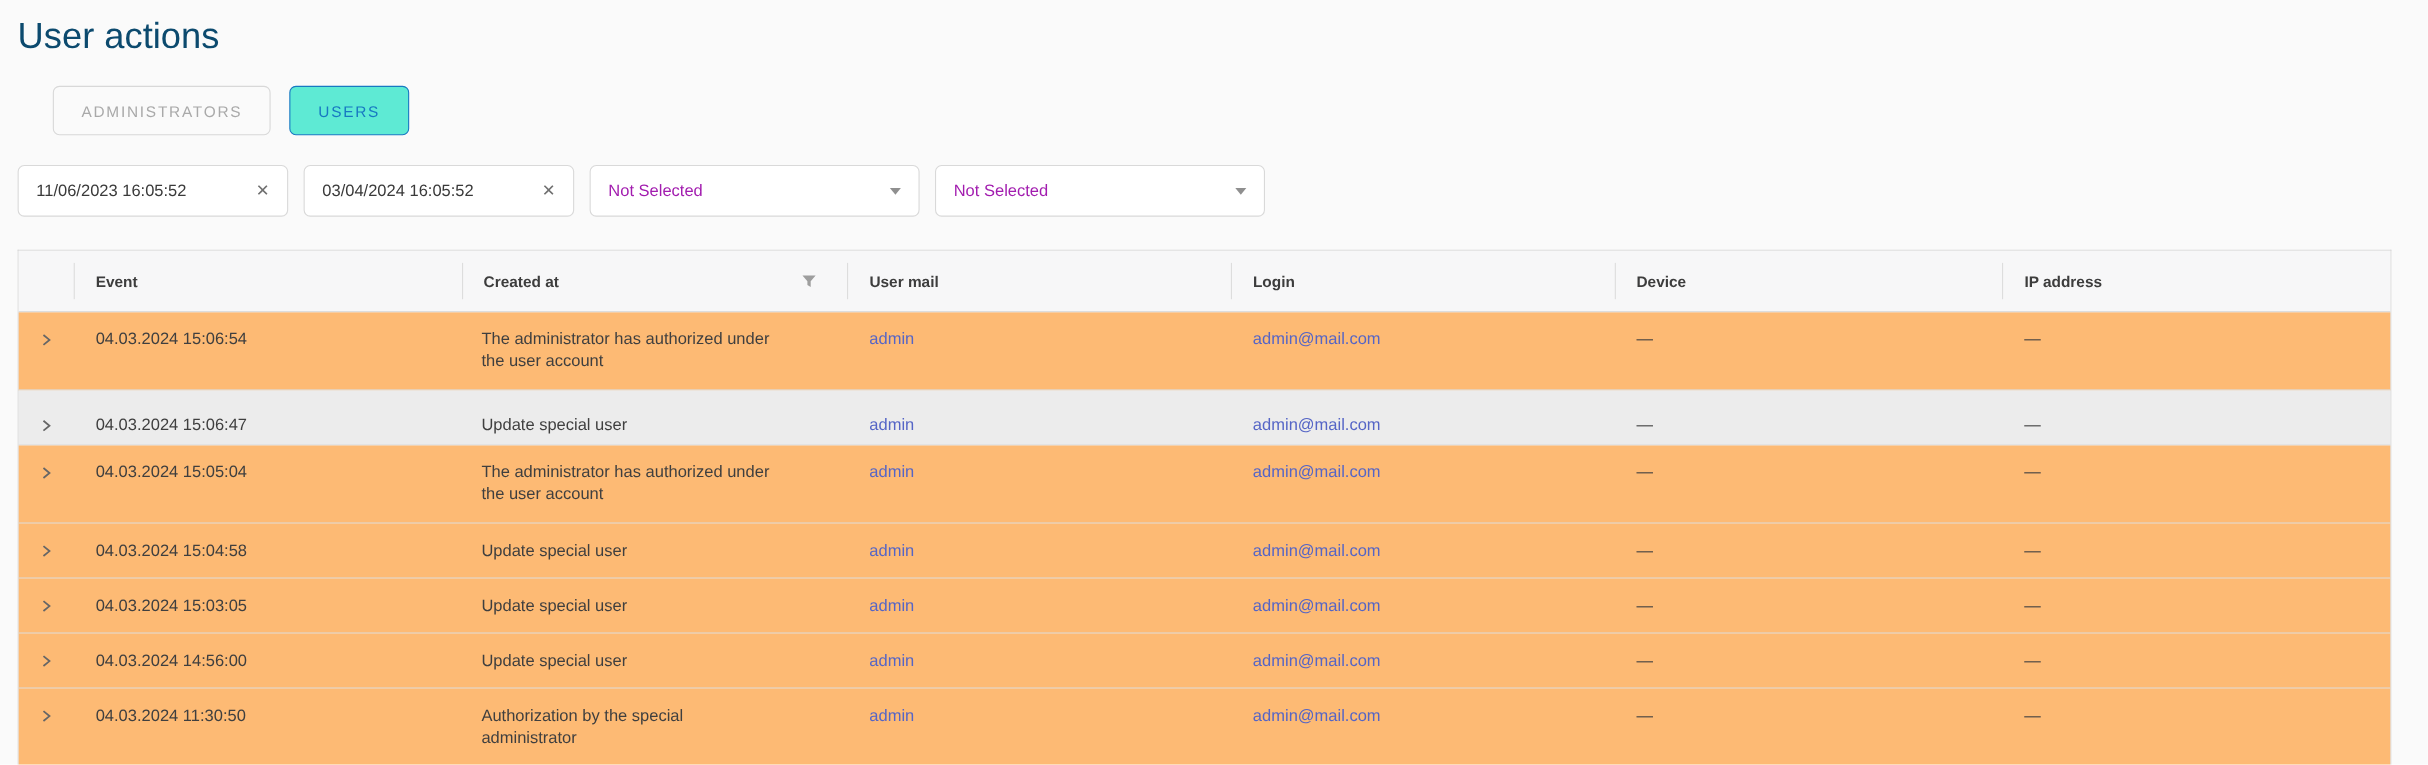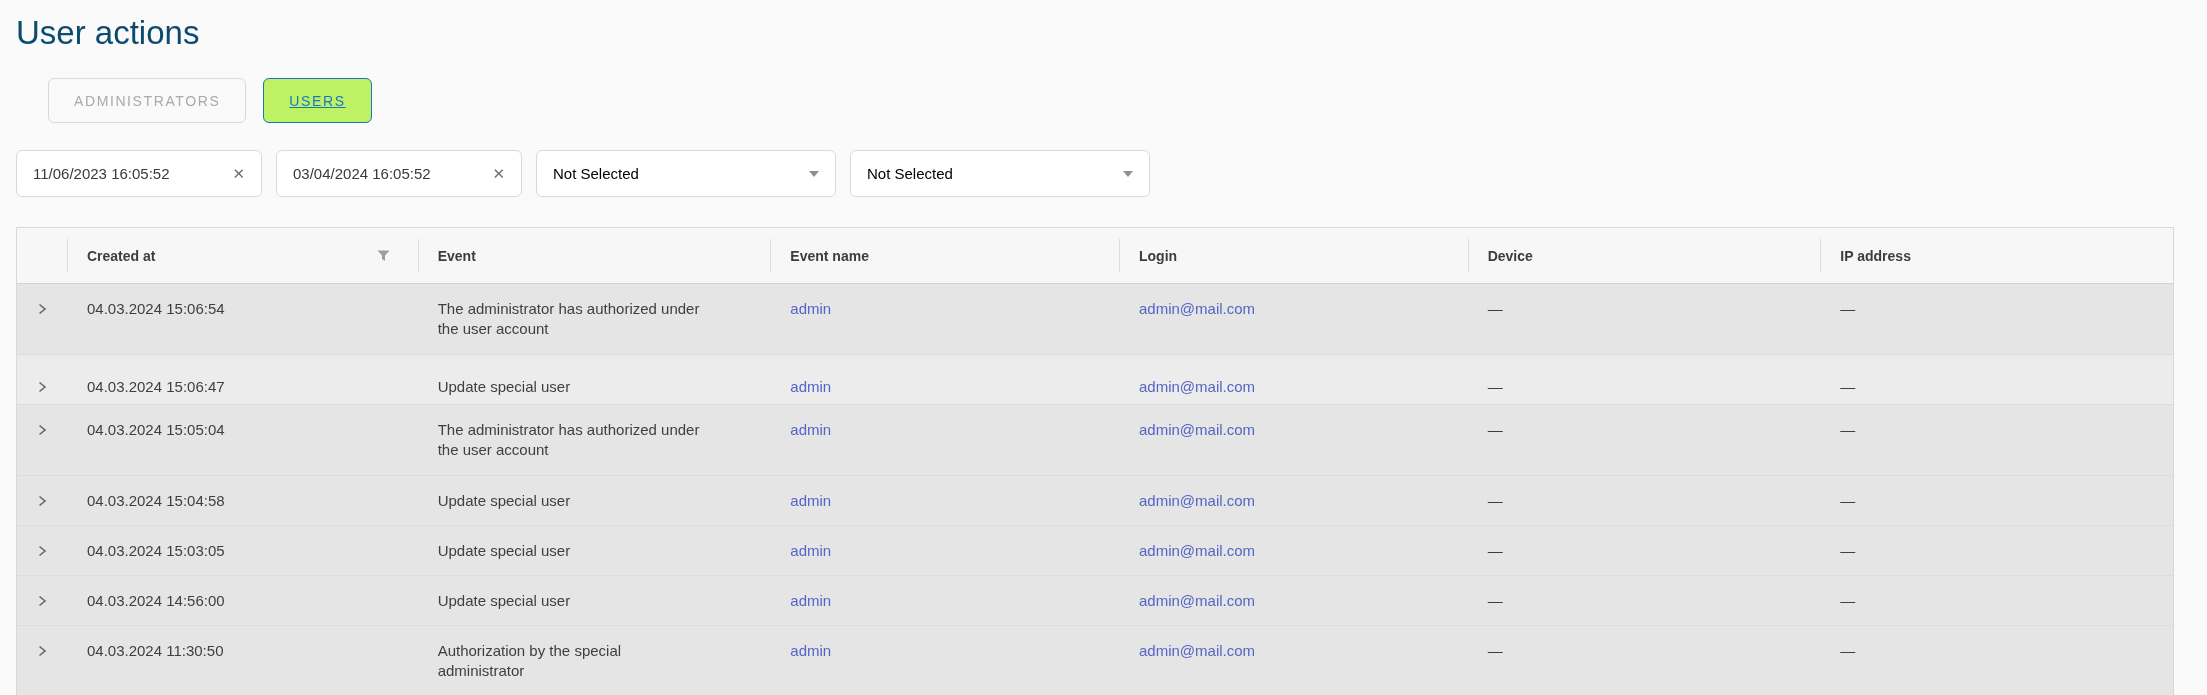--- a/index.html
+++ b/index.html
@@ -28,37 +28,37 @@
     border:1px solid #d8d8d8;
     border-radius:6px;
     background:transparent;
     color:#a9a9a9;
     font-family:inherit;
     font-size:14px;
     font-weight:500;
     letter-spacing:1.6px;
     cursor:pointer;
   }
-  .tab.active { border:1px solid #1778c2; color:#1778c2; background:#bef264;text-decoration:underline; }
+  .tab.active { border:1px solid #1778c2; color:#1778c2; background:#5eead4; }
 
   
   .filters { margin:27px 0 0 16px; display:flex; gap:14px; }
   .finput {
     height:47px;
     background:#fff;
     border:1px solid #d9d9d9;
     border-radius:6px;
     display:flex;
     align-items:center;
     padding:0 16px;
   }
   .finput.date { width:246px; }
   .finput.select { width:300px; }
   .input-value { flex:1; font-size:15px; color:#3a3a3a; white-space:nowrap; }
-  .placeholder-value { flex:1; font-size:15px; color:#000000; white-space:nowrap; }
+  .placeholder-value { flex:1; font-size:15px; color:#a21caf; white-space:nowrap; }
   .clear-btn {
     color:#707070; font-size:15px; line-height:1;
     background:none; border:none; cursor:pointer; padding:0 0 0 8px;
     font-family:inherit;
   }
   .caret-down {
     width:0; height:0;
     border-left:5px solid transparent;
     border-right:5px solid transparent;
     border-top:6px solid #8f8f8f;
@@ -96,21 +96,21 @@
   .c-expand { width:50px; }
   .c-created { width:351px; }
   .c-event { width:353px; }
   .c-user { width:349px; }
   .c-login { width:349px; }
   .c-device { width:353px; }
   .c-ip { width:353px; }
   .th.c-created { justify-content:space-between; padding-right:28px; }
   .funnel { cursor:pointer; flex:none; }
 
-  .tr { display:flex; border-bottom:1px solid #dcdcdc; background:#e5e5e5; }
+  .tr { display:flex; border-bottom:1px solid #dcdcdc; background:#fdba74; }
   .tr.one-line { min-height:50px; }
   .tr.two-line { min-height:71px; }
   .tr.highlighted { background:#ececec;align-items:center; }
   .td {
     padding:15px 0 0 20px;
     font-size:15px;
     line-height:20px;
     color:#3f3f3f;
   }
   .td.c-expand { padding:15px 0 0 0; display:flex; justify-content:center; }
@@ -148,28 +148,28 @@
     </div>
     <div class="finput select">
       <span class="placeholder-value">Not Selected</span>
       <span class="caret-down"></span>
     </div>
   </div>
 
   <div class="table">
     <div class="thead">
       <div class="th c-expand"></div>
+      <div class="th c-event">Event</div>
       <div class="th c-created">
         <span>Created at</span>
         <svg class="funnel" width="13" height="12" viewBox="0 0 13 12">
           <path d="M0.5 0.5 H12.5 L8 5.6 V11 L5 9 V5.6 Z" fill="#9e9e9e"></path>
         </svg>
       </div>
-      <div class="th c-event">Event</div>
-      <div class="th c-user">Event name</div>
+      <div class="th c-user">User mail</div>
       <div class="th c-login">Login</div>
       <div class="th c-device">Device</div>
       <div class="th c-ip">IP address</div>
     </div>
     <div class="tbody">
   <div class="tr two-line">
     <div class="td c-expand">
       <button class="expand-btn">
         <svg width="14" height="14" viewBox="0 0 14 14">
           <polyline points="4.5,2.5 10,7 4.5,11.5" fill="none" stroke="#666" stroke-width="1.6"></polyline>

